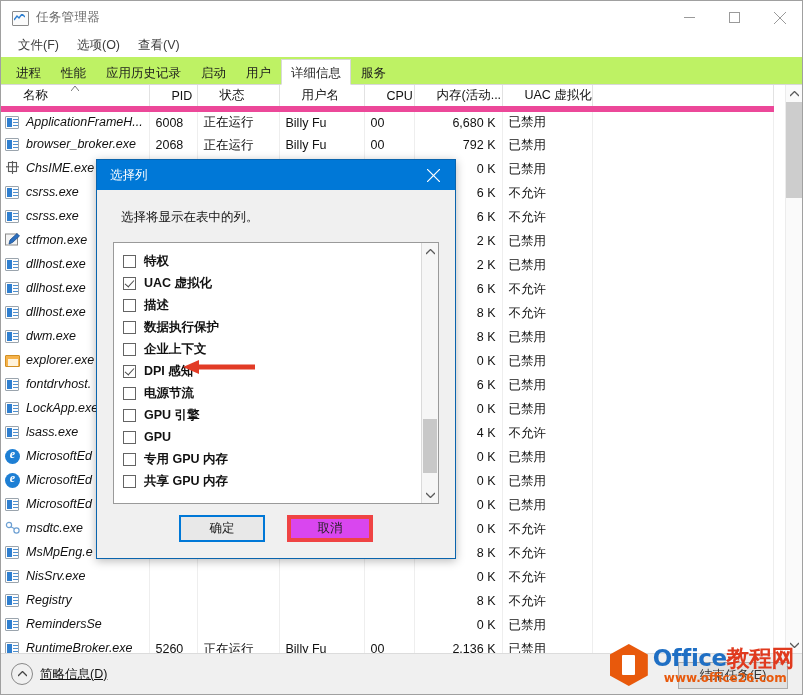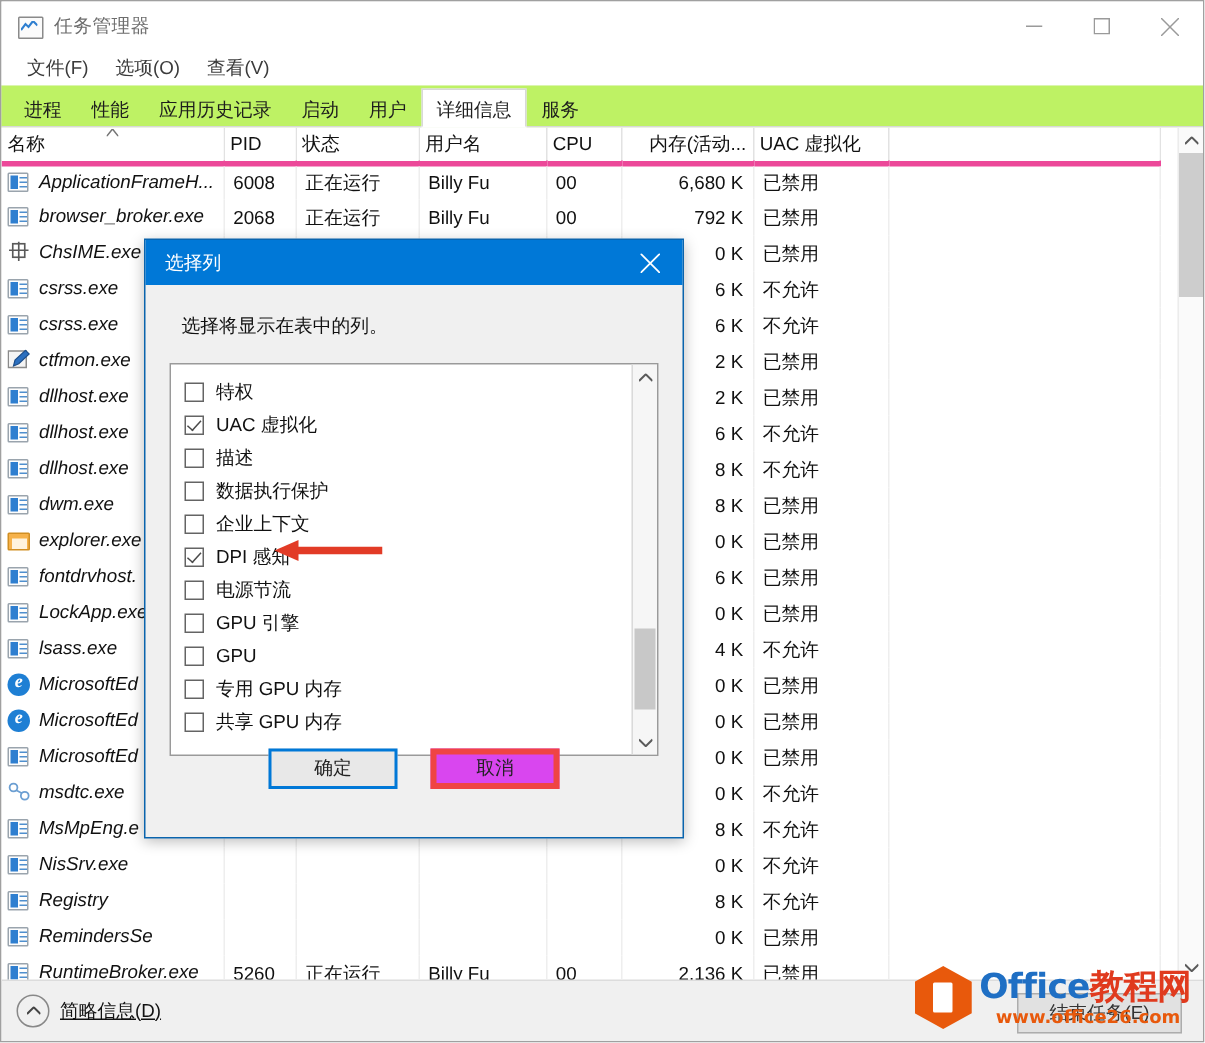--- a/index.html
+++ b/index.html
@@ -84,22 +84,22 @@
   }
   table.proc{
     border-collapse:collapse;width:772px;table-layout:fixed;
     font-size:12.5px;
   }
   table.proc th{
     font-weight:normal;text-align:left;
     height:24px;
     background:#ffffff;
     border-right:1px solid #e2e2e2;
-    border-bottom:4px solid #ec4899;
-    padding:0 4px;
+    border-bottom:6px solid #ec4899;
+    padding:0 22px;
     color:#111;
     white-space:nowrap;overflow:hidden;
     position:relative;
     box-sizing:border-box;
   }
   table.proc th.num{text-align:right;}
   table.proc td{
     height:24px;
     padding:0 6px;
     border-right:1px solid #eeeeee;
@@ -200,20 +200,21 @@
   .dlg-close{
     position:absolute;right:0;top:0;width:44px;height:30px;
     display:flex;align-items:center;justify-content:center;color:#fff;
   }
   .dlg-body{flex:1 1 auto;position:relative;padding:0 24px;}
   .dlg-desc{font-size:12.5px;color:#111;margin-top:19px;}
   .listbox{
     position:absolute;left:16px;right:16px;top:52px;height:262px;
     background:#ffffff;border:1px solid #9a9a9a;box-sizing:border-box;
     overflow:hidden;
+    font-weight:bold;
   }
   .listitems{position:absolute;left:0;top:0;right:17px;padding:7px 0 0 9px;}
   .li{
     height:22px;display:flex;align-items:center;gap:8px;
     font-size:12.5px;color:#111;
   }
   .cb{
     width:13px;height:13px;border:1px solid #646464;background:#fff;
     box-sizing:border-box;position:relative;flex:0 0 13px;
   }
@@ -223,21 +224,21 @@
   }
   .lscroll{
     position:absolute;right:0;top:0;bottom:0;width:17px;
     background:#f6f6f6;border-left:1px solid #dadada;box-sizing:border-box;
   }
   .lscroll .arrow{height:17px;display:flex;align-items:center;justify-content:center;color:#5a5a5a;}
   .lscroll .arrow.bottom{position:absolute;bottom:0;left:0;right:0;}
   .lscroll .thumb{position:absolute;left:1px;right:1px;top:176px;height:54px;background:#c8c8c8;}
 
   .dlg-btns{
-    position:absolute;left:0;right:0;bottom:32px;
+    position:absolute;left:0;right:0;bottom:16px;
     display:flex;justify-content:center;gap:22px;
   }
   .dbtn{
     width:86px;height:27px;font-size:12.5px;
     display:flex;align-items:center;justify-content:center;
     border:4px solid #ef4444;background:#d946ef;color:#222;
     box-sizing:border-box;
   }
   .dbtn.primary{border:2px solid #0078d7;background:#e8e8e8;}
 

